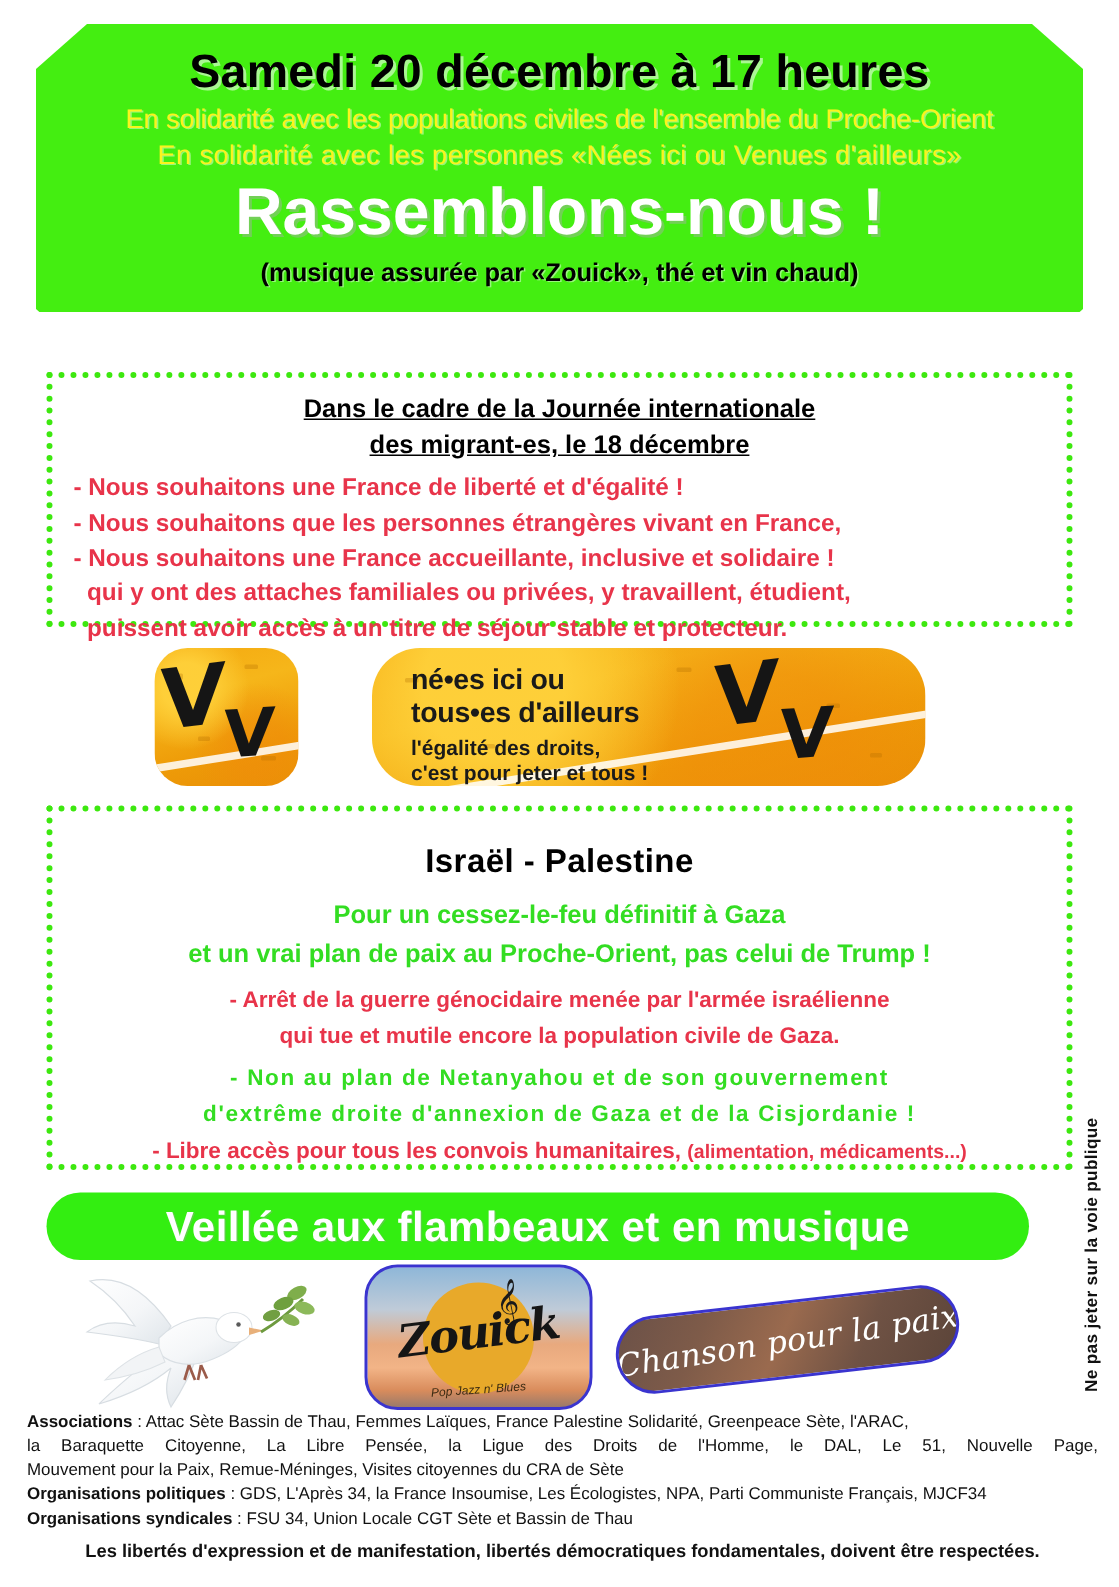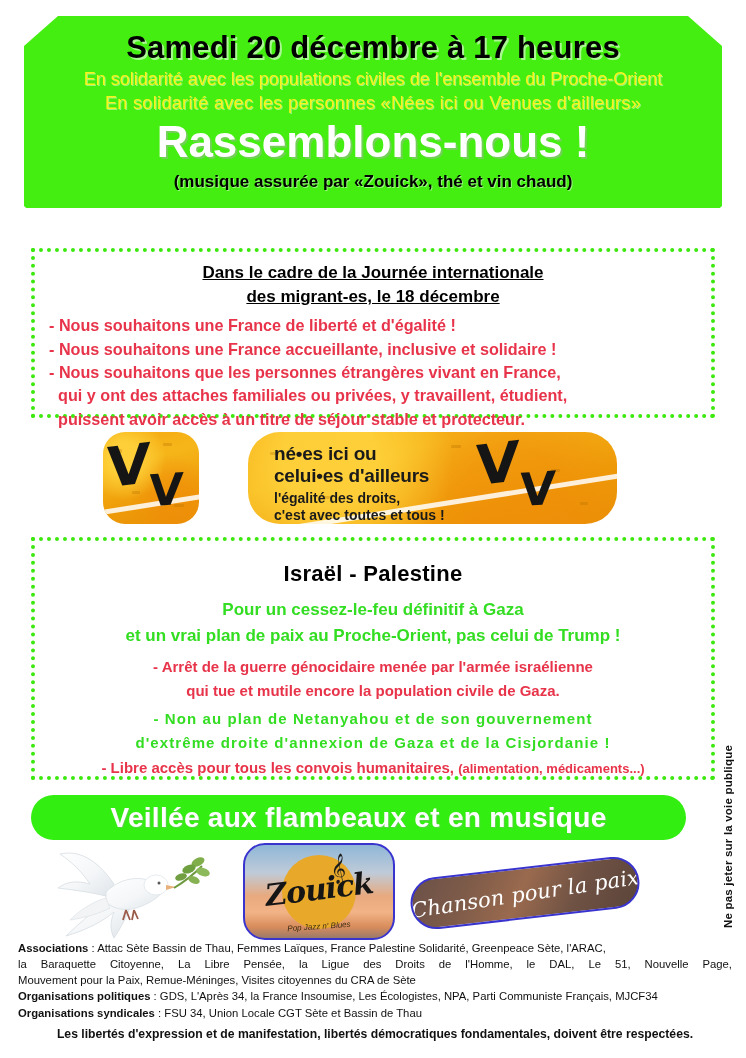--- a/index.html
+++ b/index.html
@@ -355,22 +355,22 @@
   <div class="hdr-music">(musique assurée par «Zouick», thé et vin chaud)</div>
 </div>
 
 <div class="dotted-box" id="box-migrants">
   <div class="mig-title">
     <div>Dans le cadre de la Journée internationale</div>
     <div>des migrant-es, le 18 décembre</div>
   </div>
   <div class="mig-claims">
     <div>- Nous souhaitons une France de liberté et d'égalité !</div>
+    <div>- Nous souhaitons que les personnes étrangères vivant en France,</div>
     <div>- Nous souhaitons une France accueillante, inclusive et solidaire !</div>
-    <div>- Nous souhaitons que les personnes étrangères vivant en France,</div>
     <div class="indent">qui y ont des attaches familiales ou privées, y travaillent, étudient,</div>
     <div class="indent">puissent avoir accès à un titre de séjour stable et protecteur.</div>
   </div>
 </div>
 
 <div class="orange-row">
 
   <div class="orange-tile" id="orange-left">
     <span class="map-speck" style="left:12%;top:18%;width:7px;height:4px;"></span>
     <span class="map-speck" style="left:62%;top:12%;width:9px;height:3px;"></span>
@@ -384,23 +384,23 @@
   <div class="orange-tile" id="orange-right">
     <span class="map-speck" style="left:6%;top:22%;width:9px;height:3px;"></span>
     <span class="map-speck" style="left:20%;top:70%;width:8px;height:3px;"></span>
     <span class="map-speck" style="left:55%;top:14%;width:10px;height:3px;"></span>
     <span class="map-speck" style="left:82%;top:40%;width:9px;height:3px;"></span>
     <span class="map-speck" style="left:90%;top:76%;width:8px;height:3px;"></span>
     <span class="tile-streak"></span>
 
     <div class="banner-text">
       <div class="bt-l1">né•es ici ou</div>
-      <div class="bt-l2">celui•es d'ailleurs</div>
+      <div class="bt-l2">tous•es d'ailleurs</div>
       <div class="bt-l3">l'égalité des droits,</div>
-      <div class="bt-l4">c'est avec toutes et tous !</div>
+      <div class="bt-l4">c'est pour jeter et tous !</div>
     </div>
 
     <span class="vbird" style="left:228px;top:4px;font-size:56px;transform:skewX(-7deg) rotate(-7deg);">V</span>
     <span class="vbird" style="left:272px;top:34px;font-size:46px;transform:skewX(-6deg) rotate(-4deg);">V</span>
   </div>
 </div>
 
 <div class="dotted-box" id="box-palestine">
   <div class="pal-title">Israël - Palestine</div>
   <div class="pal-green">

